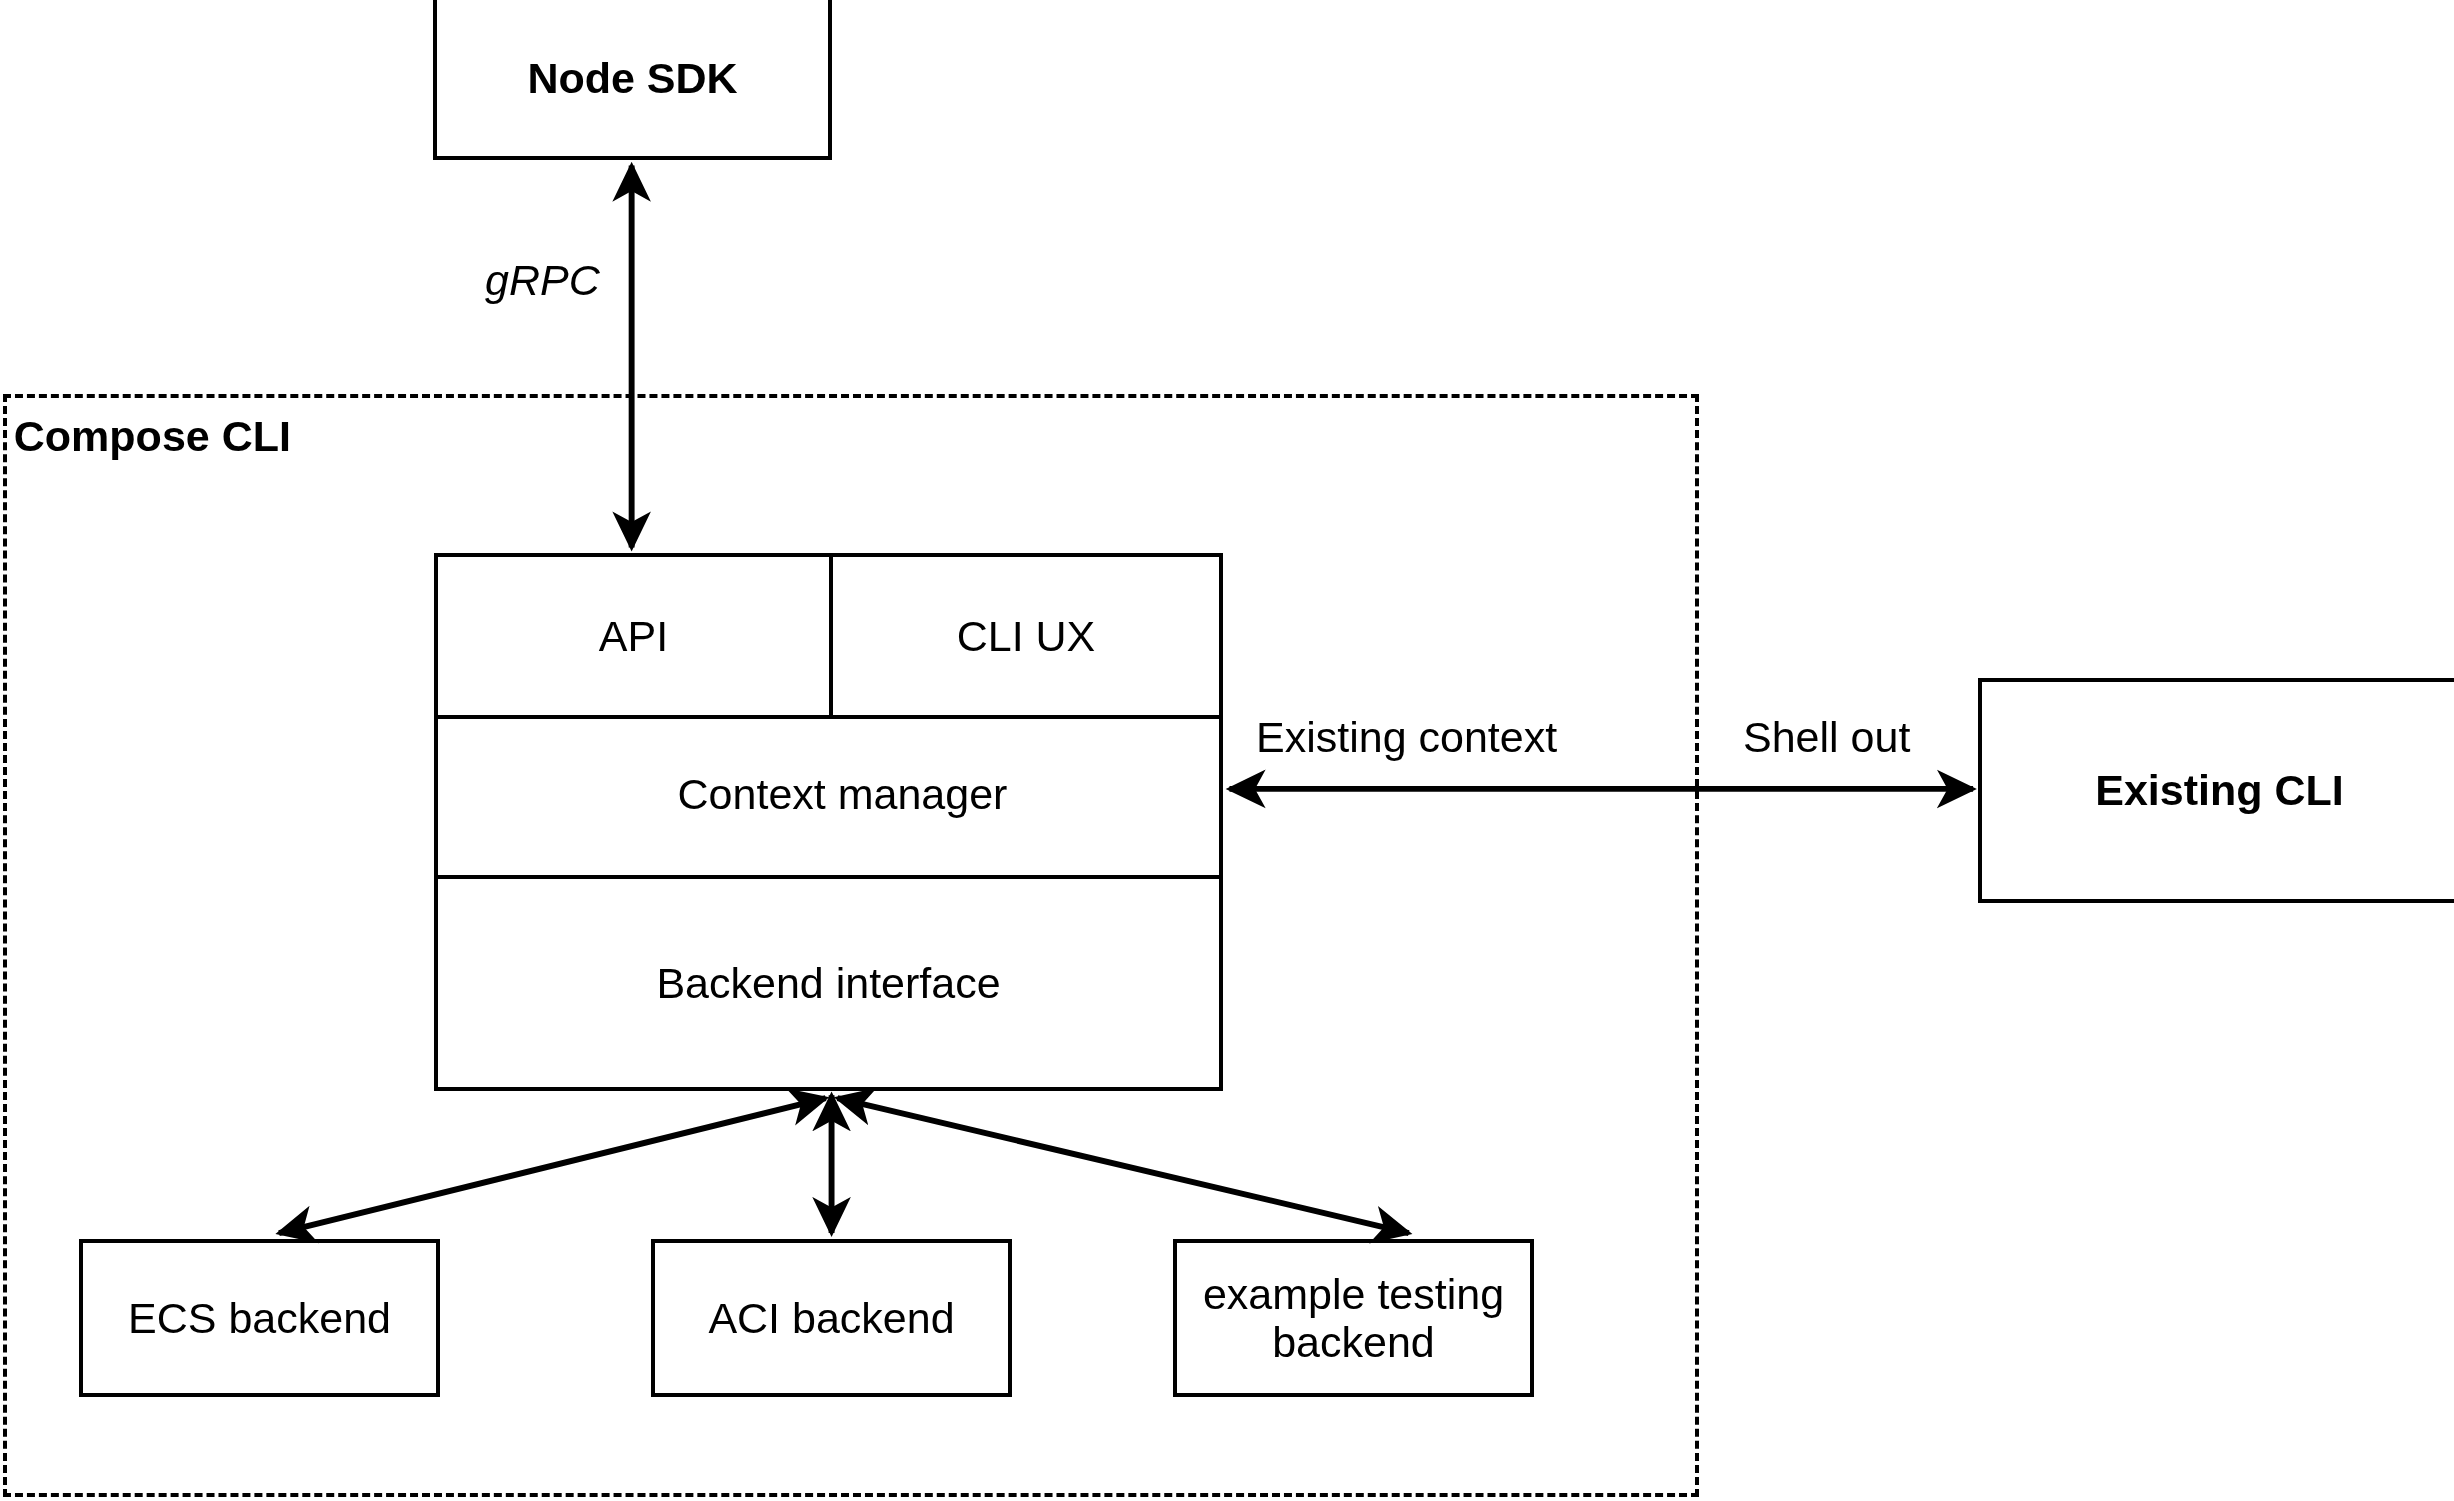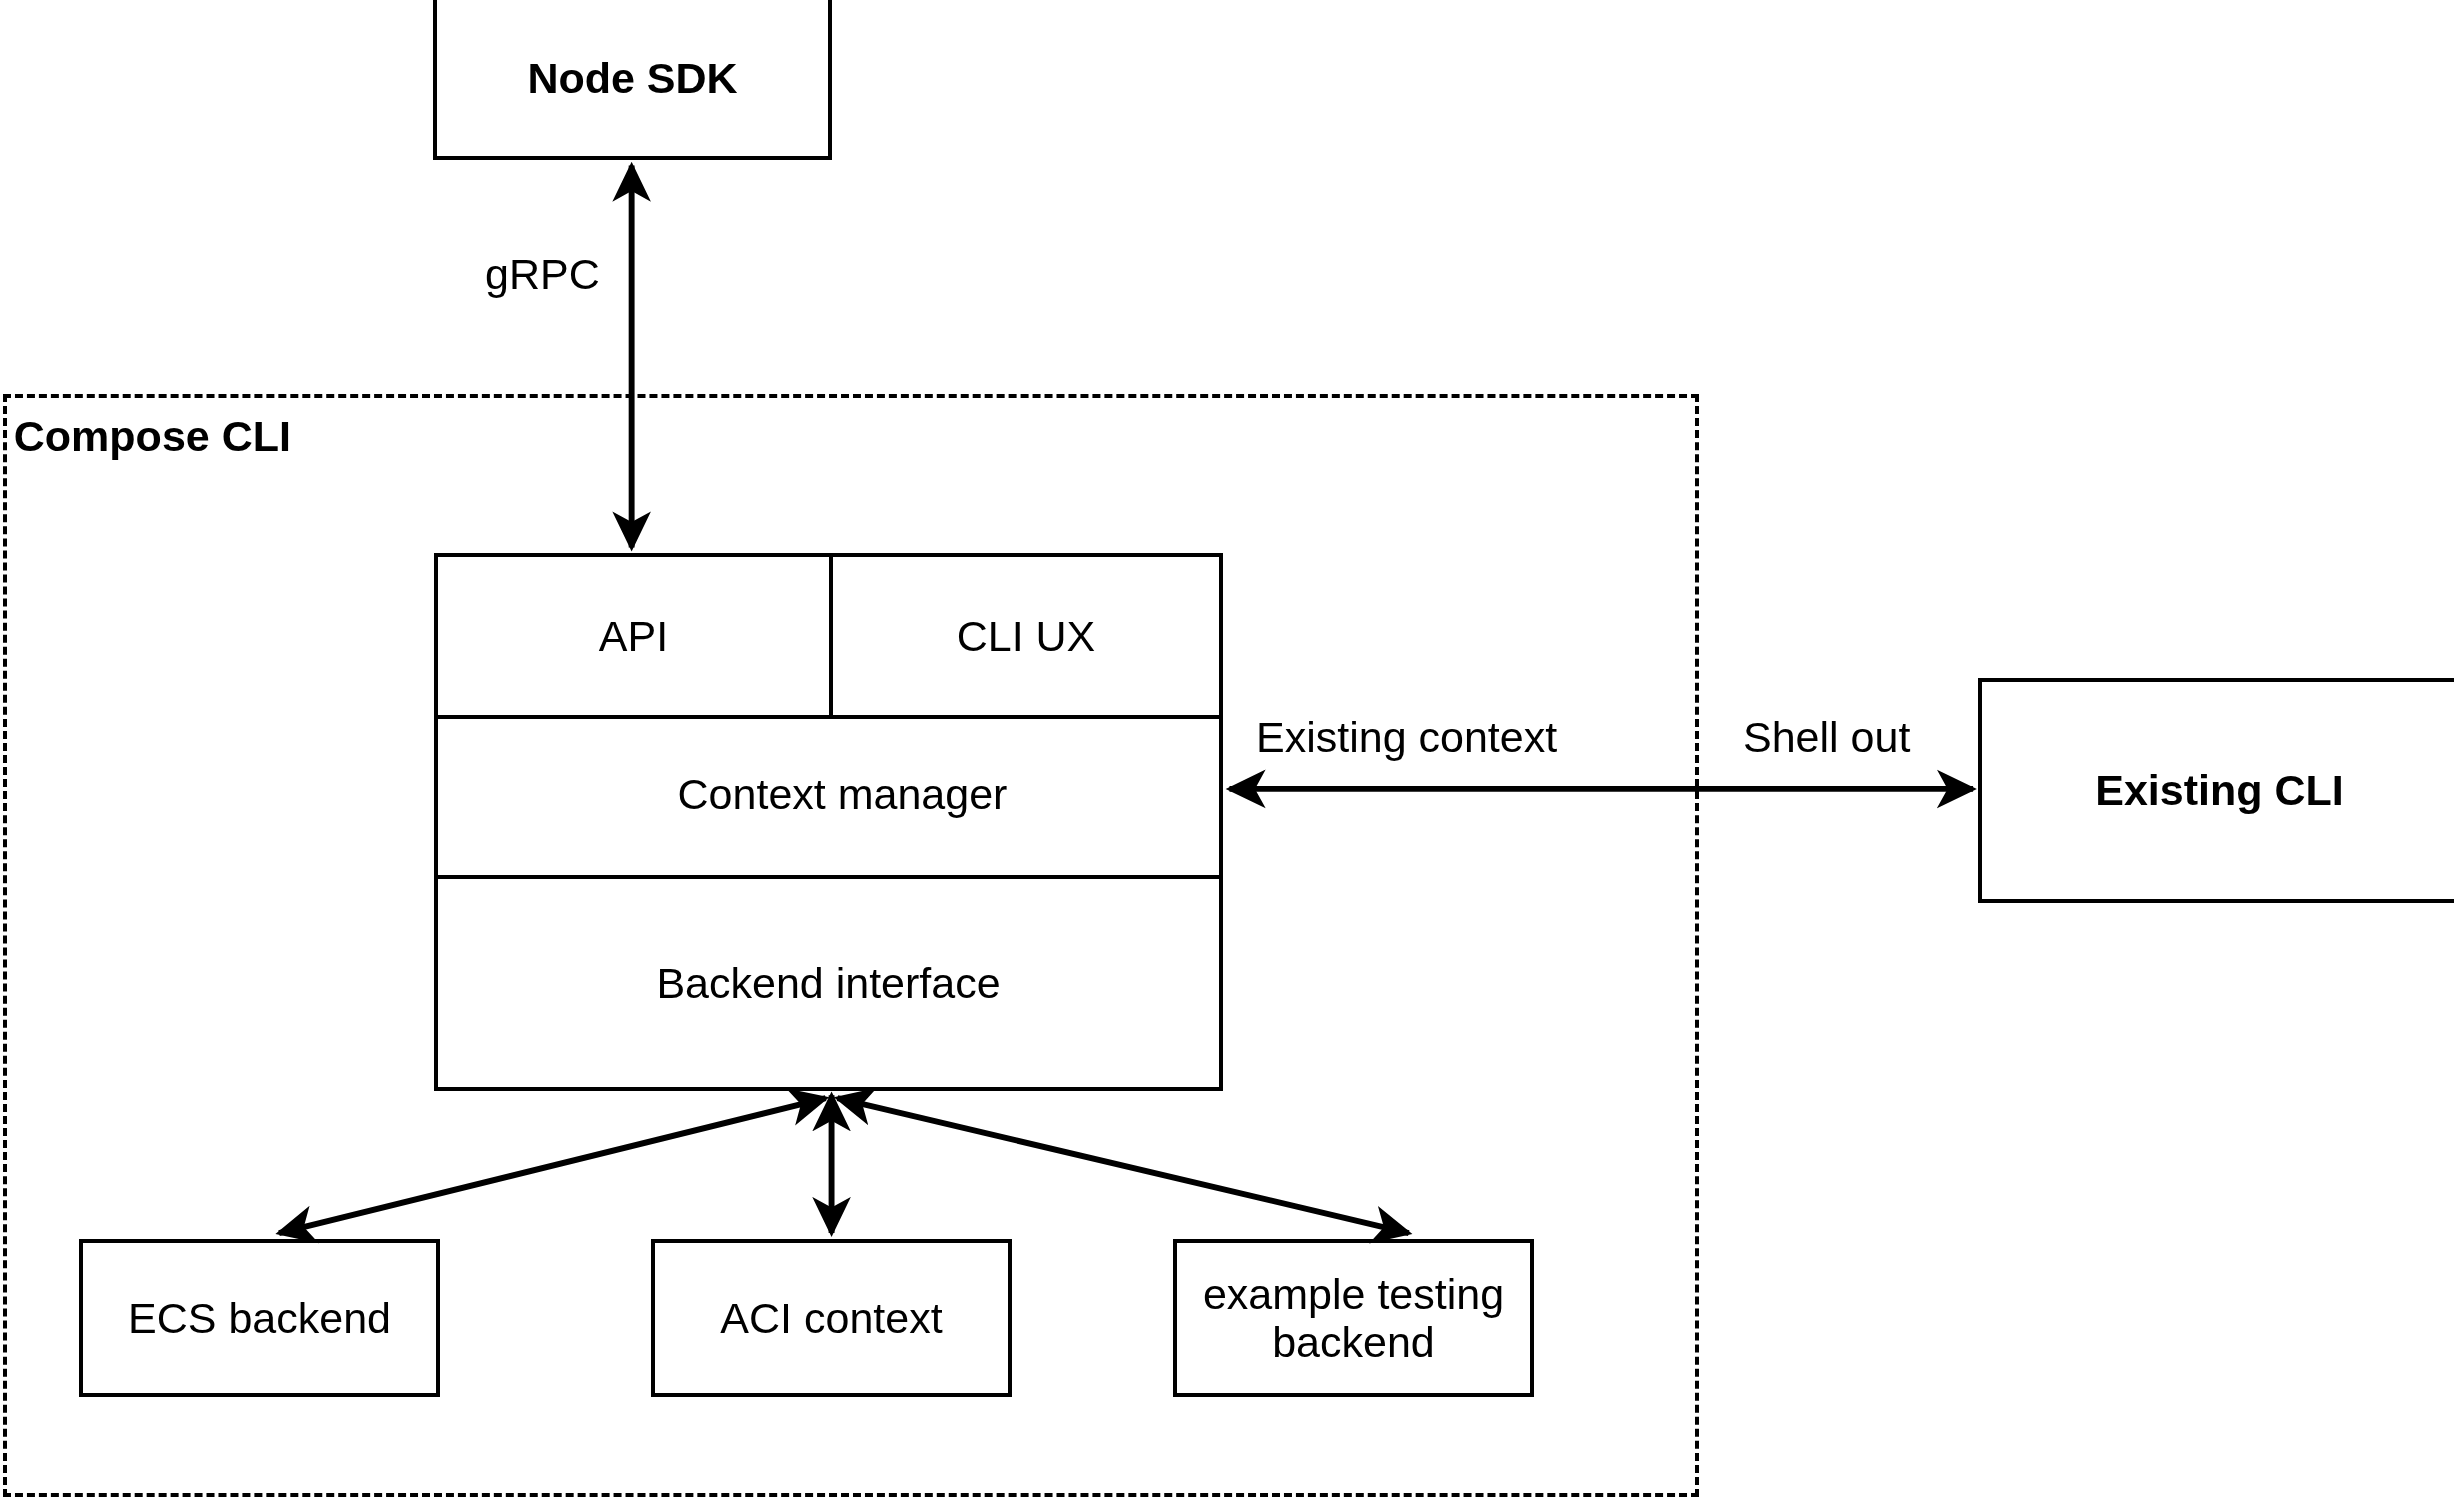--- a/index.html
+++ b/index.html
@@ -141,21 +141,21 @@
 
   <div class="box" style="left:1978px; top:678px; width:483px; height:225px;">
     <span class="box-label bold-label">Existing CLI</span>
   </div>
 
   <div class="box" style="left:79px; top:1239px; width:361px; height:158px;">
     <span class="box-label">ECS backend</span>
   </div>
 
   <div class="box" style="left:651px; top:1239px; width:361px; height:158px;">
-    <span class="box-label">ACI context</span>
+    <span class="box-label">ACI backend</span>
   </div>
 
   <div class="box" style="left:1173px; top:1239px; width:361px; height:158px;">
     <span class="box-label">example testing
 backend</span>
   </div>
 
   <svg class="layer" viewBox="0 0 2492 1524">
     <defs>
       <marker id="arrow-end" viewBox="0 0 12 12" refX="10.5" refY="6" markerWidth="7" markerHeight="7" orient="auto-start-reverse">
@@ -170,20 +170,20 @@
 
     <line x1="1248" y1="801" x2="2003" y2="801" stroke="#000000" stroke-width="6" marker-start="url(#arrow-start)" marker-end="url(#arrow-end)"></line>
 
     <line x1="838" y1="1115" x2="283" y2="1252" stroke="#000000" stroke-width="6" marker-start="url(#arrow-start)" marker-end="url(#arrow-end)"></line>
 
     <line x1="844" y1="1112" x2="844" y2="1252" stroke="#000000" stroke-width="6" marker-start="url(#arrow-start)" marker-end="url(#arrow-end)"></line>
 
     <line x1="850" y1="1115" x2="1430" y2="1252" stroke="#000000" stroke-width="6" marker-start="url(#arrow-start)" marker-end="url(#arrow-end)"></line>
   </svg>
 
-  <div class="edge-label" style="left:485px; top:250px;">gRPC</div>
+  <div class="edge-label" style="left:485px; top:256px;font-style:italic;">gRPC</div>
 
   <div class="edge-label" style="left:1256px; top:713px;">Existing context</div>
 
   <div class="edge-label" style="left:1743px; top:713px;">Shell out</div>
 
 </div>
 
 
 </body></html>

